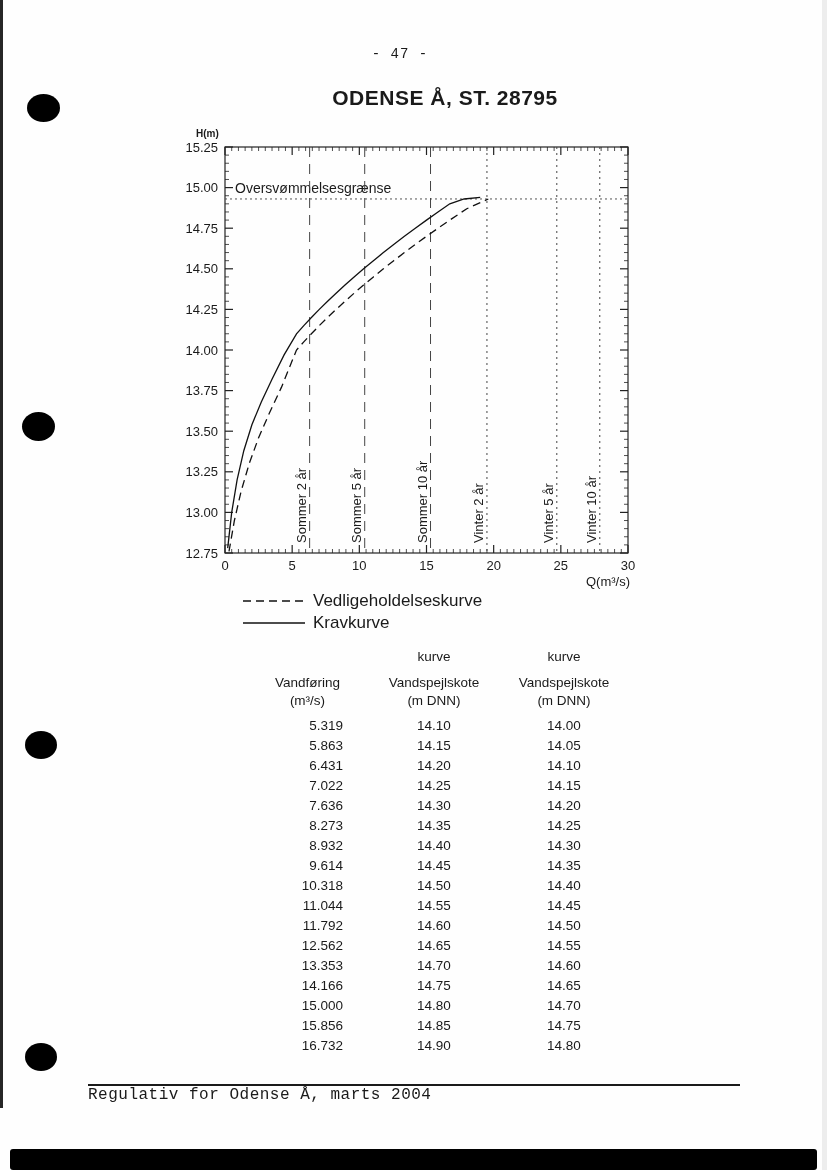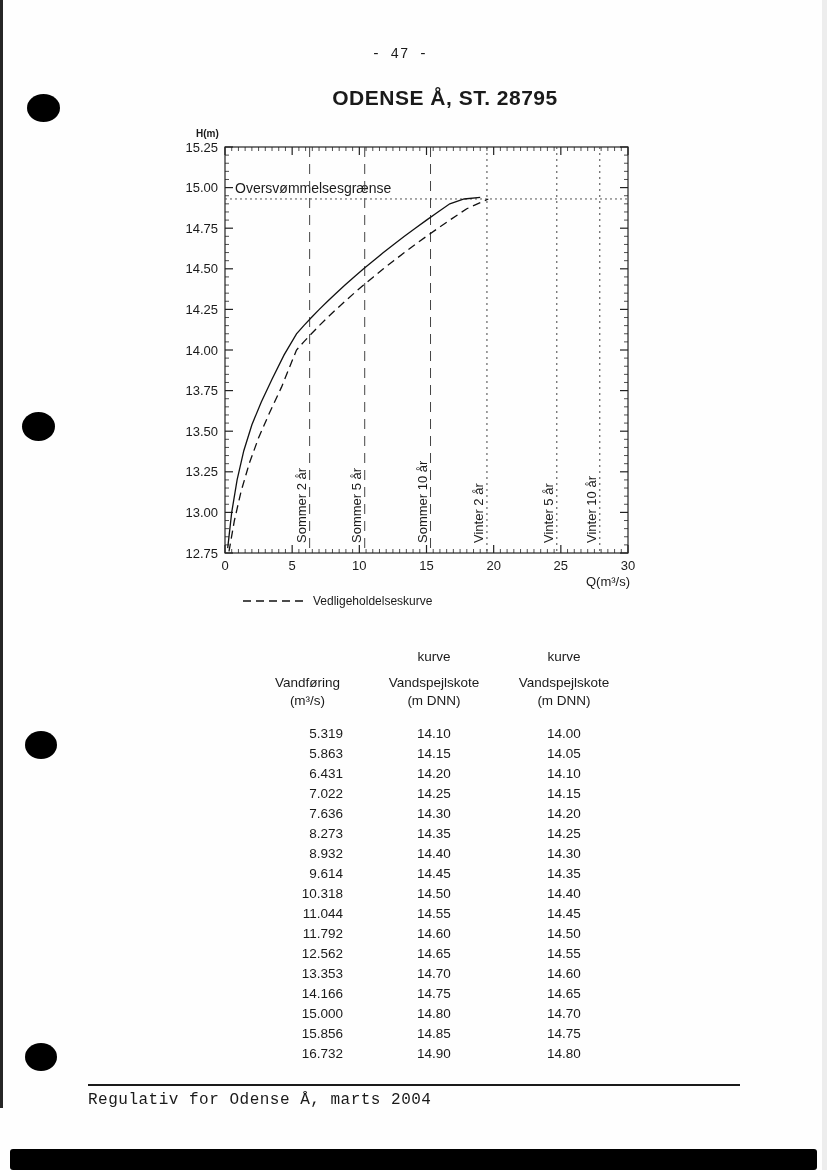--- a/index.html
+++ b/index.html
@@ -28,34 +28,33 @@
   }
   .h-label { left:196px; top:128px; font-size:10px;font-weight:bold; }
 
   .tick-label  { font:13px "Liberation Sans", sans-serif; fill:#1a1a1a; }
   .ref-label   { font:13px "Liberation Sans", sans-serif; fill:#1a1a1a; }
   .flood-label { font:14px "Liberation Sans", sans-serif; fill:#1a1a1a; }
 
   .legend { left:243px; top:590px; }
   .legend-row { display:flex; align-items:center; height:22px; }
   .legend-line { flex:0 0 62px; margin-right:8px; }
-  .legend-label { font-size:12px; }
+  .legend-label { font-size:17px; }
 
   .table-wrap { left:250px; top:648px; width:380px; }
   .trow { display:grid; grid-template-columns:115px 138px 122px; }
   .tcell { text-align:center; font-size:13.5px; line-height:20px; white-space:nowrap; }
   .thead .tcell { line-height:18px; }
   .trow.gap { margin-top:8px; }
-  .tbody { margin-top:14px; }
+  .tbody { margin-top:6px; }
   .tbody .c0 { text-align:right; padding-right:22px; }
 
   .footer { left:88px; top:1084px; width:652px; }
   .footer-rule { height:2px; background:#1a1a1a; }
   .footer-text {
-    margin-top:5px;
     font:16px "Liberation Mono", monospace; letter-spacing:0.5px;
   }
 </style>
 </head>
 <body>
 
 <div class="page">
 
   <div class="abs edge-left"></div>
   <div class="abs edge-right"></div>
@@ -342,20 +341,26 @@
       </g>
     </svg>
 
   <div class="abs legend">
     <div class="legend-row">
       <svg class="legend-line" width="62" height="4">
         <line x1="0" y1="2" x2="62" y2="2" stroke="#111" stroke-width="1.3" stroke-dasharray="8,5"></line>
       </svg>
       <span class="legend-label">Vedligeholdelseskurve</span>
     </div>
+    <div class="legend-row">
+      <svg class="legend-line" width="62" height="4">
+        <line x1="0" y1="2" x2="62" y2="2" stroke="#111" stroke-width="1.3"></line>
+      </svg>
+      <span class="legend-label">Kravkurve</span>
+    </div>
   </div>
 
   <div class="abs table-wrap">
     <div class="thead">
       <div class="trow">
         <div class="tcell c0"></div>
         <div class="tcell c1">kurve</div>
         <div class="tcell c2">kurve</div>
       </div>
       <div class="trow gap">

